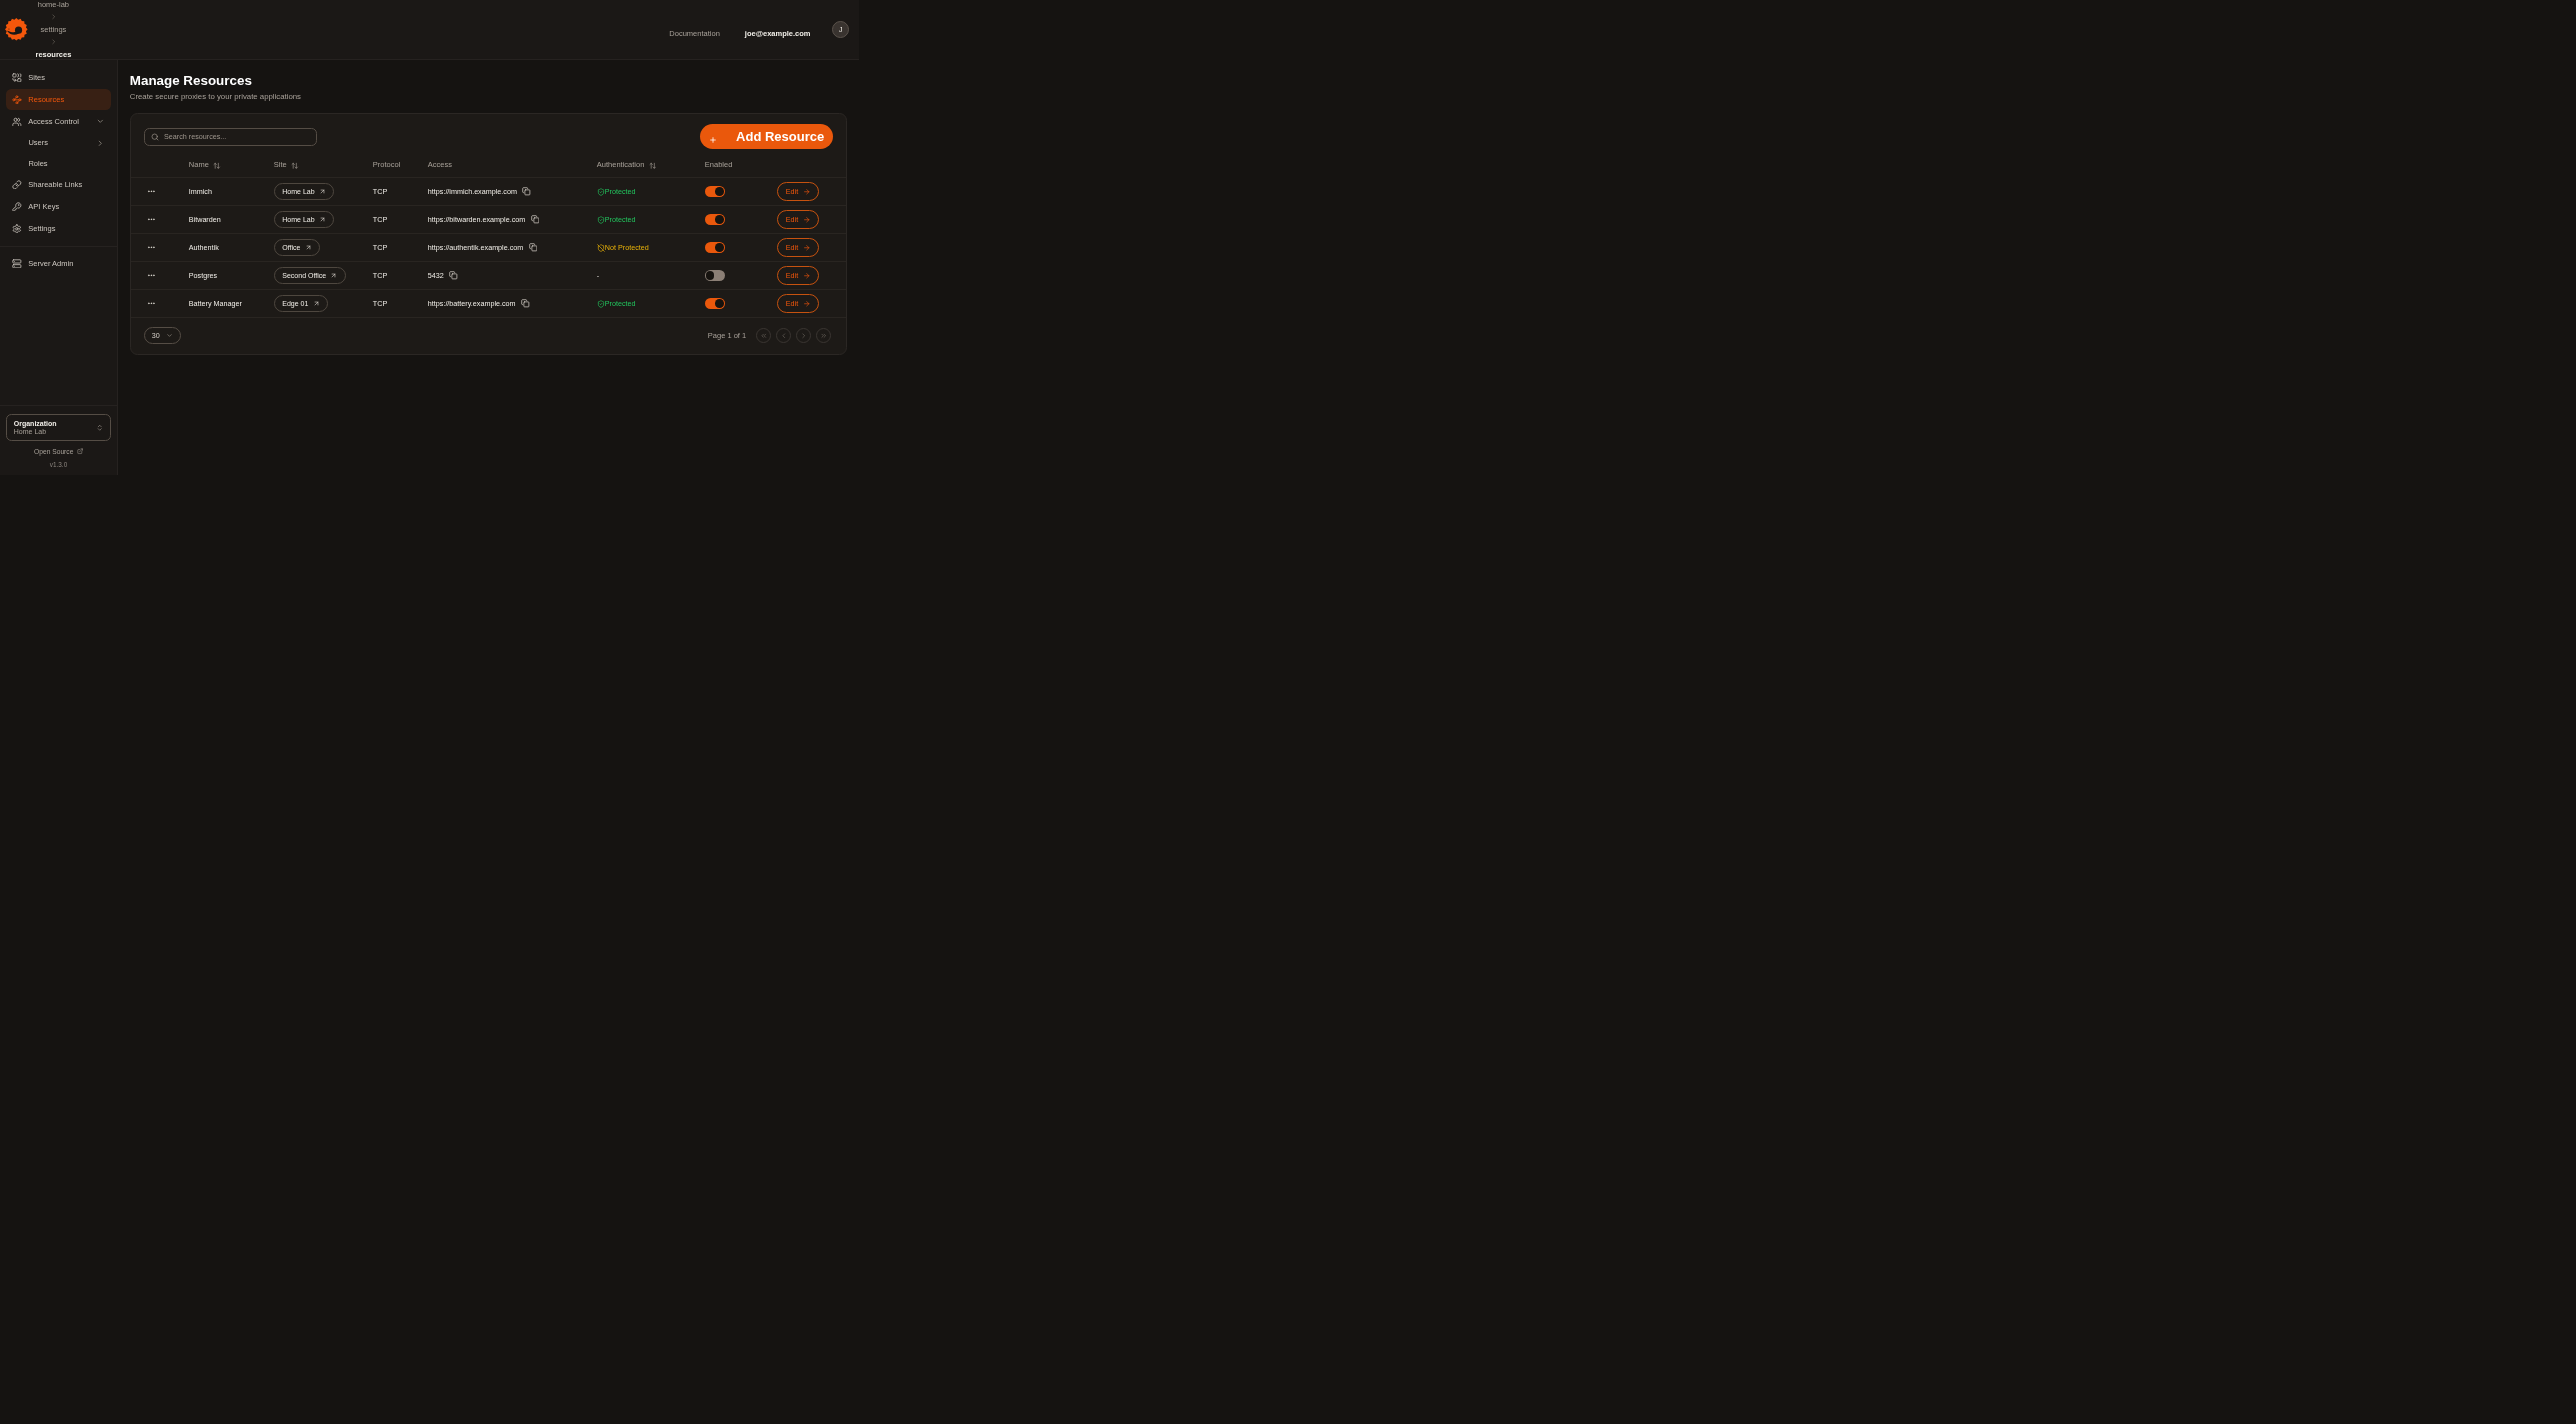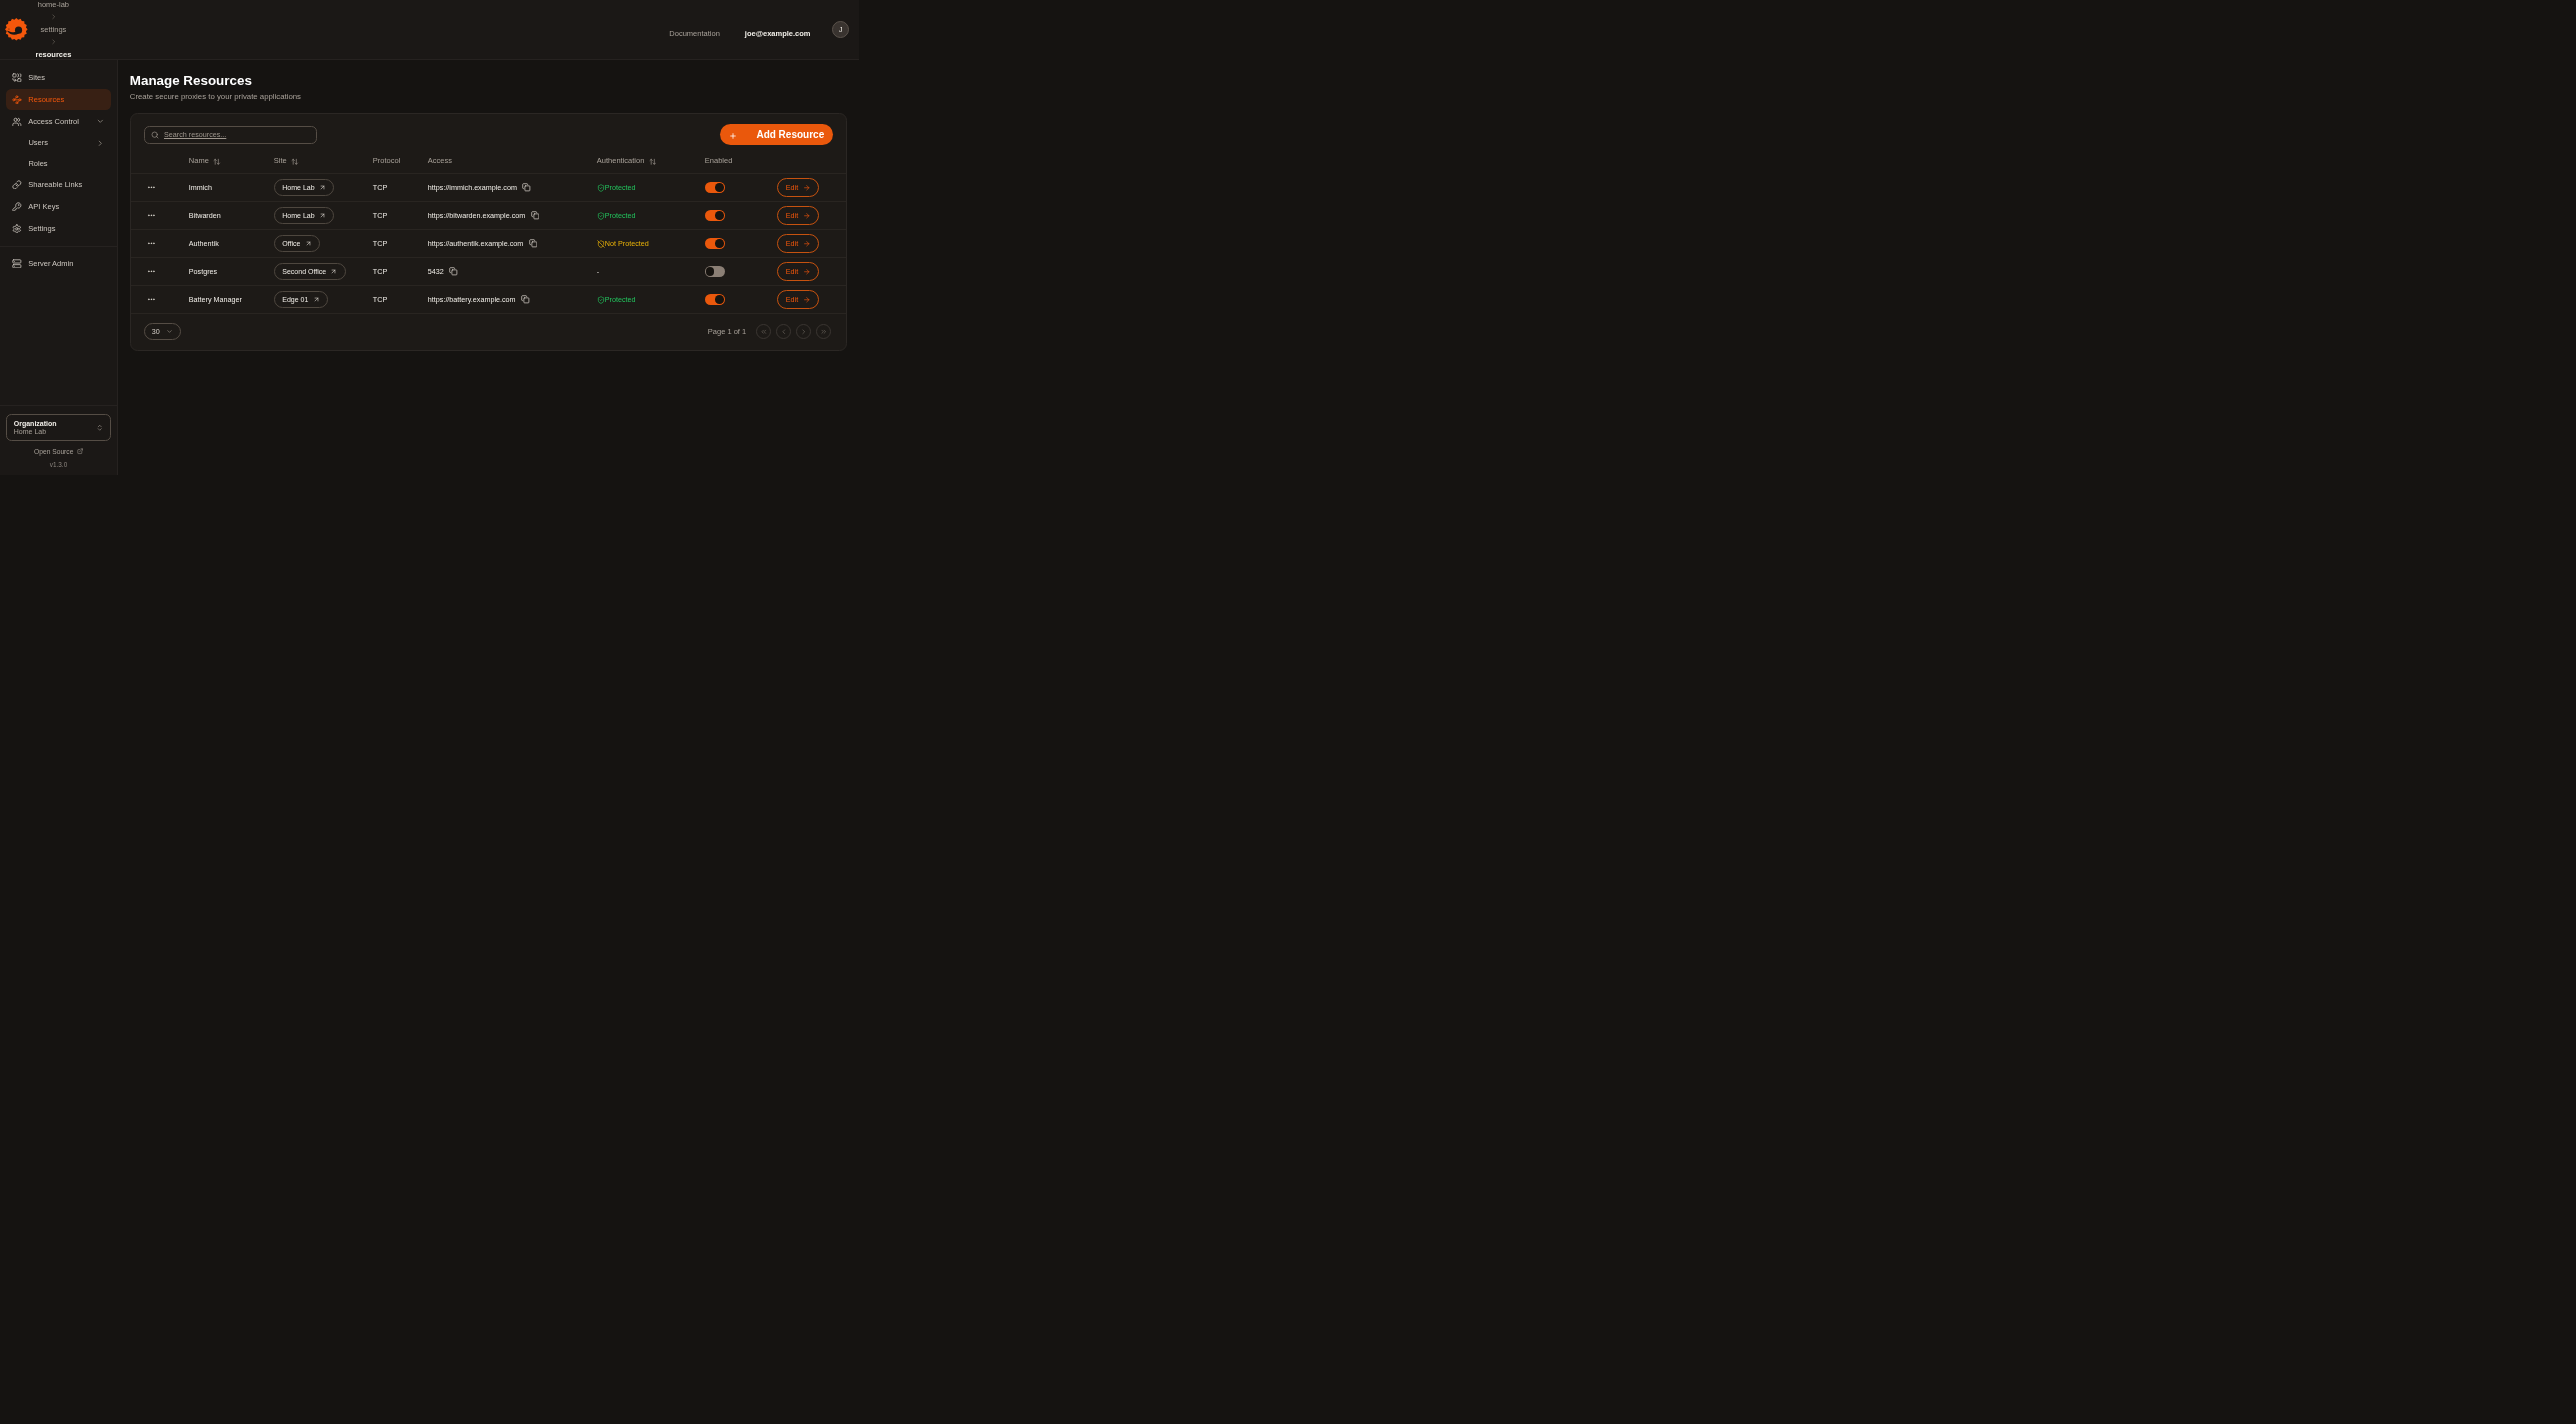--- a/index.html
+++ b/index.html
@@ -70,26 +70,26 @@
   
   .main{flex:1;padding:12.4px 11.8px 0;min-width:0;}
   .page-title{font-size:13.4px;font-weight:700;color:#fff;}
   .page-subtitle{margin-top:4.8px;font-size:7.8px;color:var(--muted);}
 
   .card{margin-top:11.3px;background:var(--card);border:0.5px solid var(--line2);border-radius:7.5px;
     padding:10.7px 0 9.7px;}
   .card-pad{padding:0 13px;}
   .card-toolbar{display:flex;align-items:center;justify-content:space-between;}
   .search{display:flex;align-items:center;gap:4.8px;width:173px;height:18px;
-    border:0.5px solid var(--input-border);border-radius:5.4px;padding:0 6.4px;color:#9f978e;text-decoration:underline;}
+    border:0.5px solid var(--input-border);border-radius:5.4px;padding:0 6.4px;color:#9f978e;}
   .search-icon{width:8px;height:8px;display:inline-flex;}
   .search input{flex:1;background:transparent;border:0;outline:0;color:var(--text);font-size:7.2px;}
   .search input::placeholder{color:#9f978e;}
   .add-btn{display:inline-flex;align-items:flex-end;gap:19px;background:var(--accent);color:#fff;
-    border:0;border-radius:536px;padding:4.8px 9px;font-size:10px;font-weight:700;cursor:pointer;}
+    border:0;border-radius:536px;padding:4.8px 9px;font-size:13px;font-weight:700;cursor:pointer;}
   .plus-icon{width:8px;height:8px;display:inline-flex;}
 
   
   .tablewrap{--cols:45px 85px 99px 55px 169px 108px 72px 1fr;margin-top:3.2px;}
   .thead{display:grid;grid-template-columns:var(--cols);align-items:center;height:26px;
     padding:0 13px;color:var(--muted);font-size:7.5px;border-bottom:0.5px solid var(--row-line);}
   .th{display:flex;align-items:flex-end;gap:4.3px;}
   .sort-icon{width:7.5px;height:7.5px;display:inline-flex;color:var(--muted);cursor:pointer;}
   .trow{display:grid;grid-template-columns:var(--cols);align-items:center;height:28px;
     padding:0 13px;font-size:7.2px;border-bottom:0.5px solid var(--row-line);}

